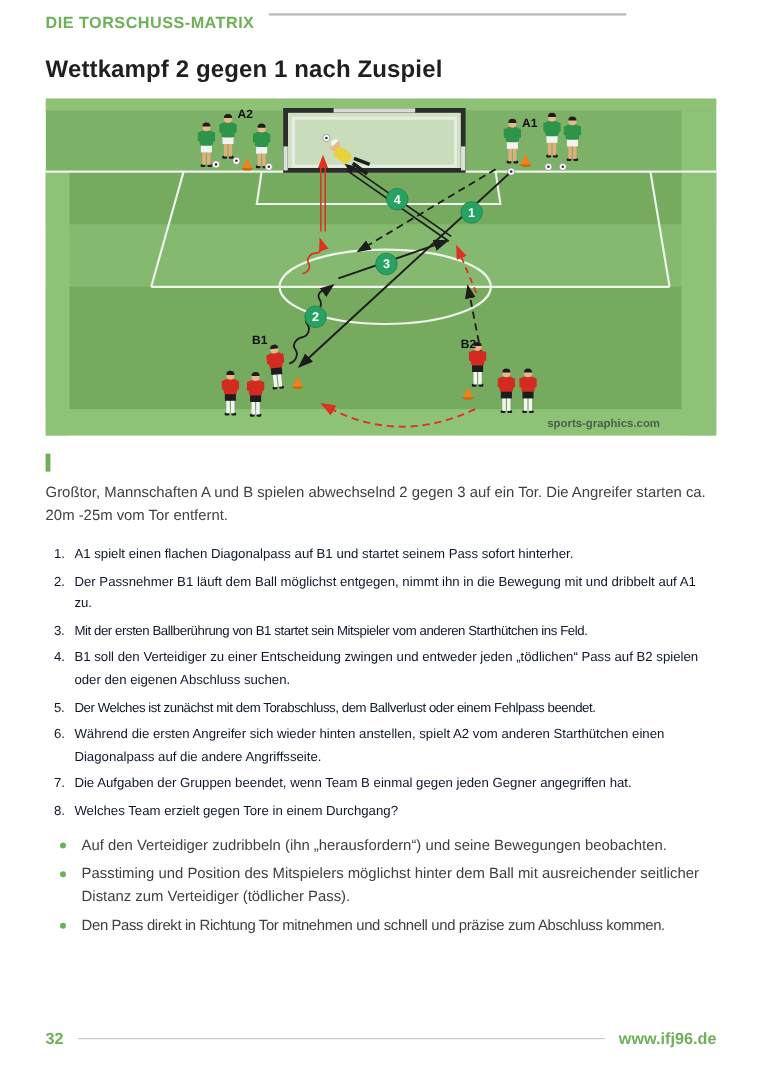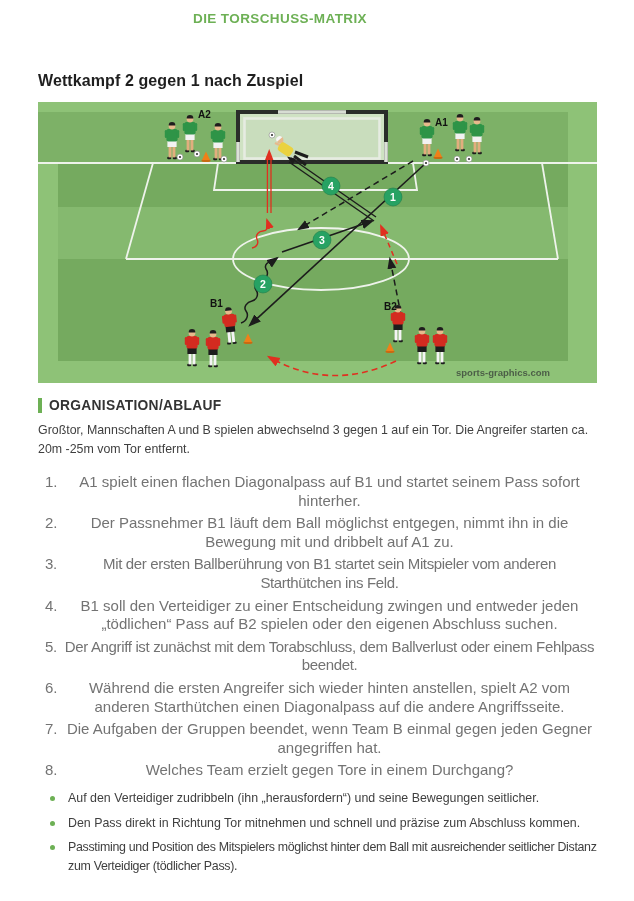--- a/index.html
+++ b/index.html
@@ -1,39 +1,39 @@
 <!DOCTYPE html>
 <html><head>
 <meta charset="utf-8">
 <style>
   html,body{margin:0;padding:0;background:#ffffff;}
   .page{position:relative;width:634px;height:901px;background:#ffffff;overflow:hidden;
         font-family:"Liberation Sans",sans-serif;color:#3f3f3f;}
   .content{position:absolute;left:38px;top:0;width:559px;}
 
   
-  .kicker-row{display:flex;align-items:center;gap:12px;margin-top:11px;width:484px;flex-direction:column;}
+  .kicker-row{display:flex;align-items:flex-start;gap:12px;margin-top:11px;width:484px;}
   .kicker{color:#6db055;font-size:13.5px;font-weight:700;letter-spacing:.4px;white-space:nowrap;}
   .kicker-rule{flex:1;height:2px;background:#bdbdbd;}
 
-  .title{margin-top:34px;font-size:16px;font-weight:700;color:#1f1f1f;letter-spacing:.1px;}
+  .title{margin-top:21px;font-size:20px;font-weight:700;color:#1f1f1f;letter-spacing:.1px;}
 
   
   .diagram{margin-top:12px;width:559px;height:281px;display:block;}
 
   
   .sec-head{display:flex;align-items:center;gap:7px;margin-top:15px;}
   .sec-bar{width:4px;height:15px;background:#6db055;}
   .sec-title{font-size:13.8px;font-weight:700;color:#333;letter-spacing:.3px;}
 
   .intro{margin-top:8px;font-size:12.4px;line-height:19px;color:#3f3f3f;}
 
   ol.steps{margin:14px 0 0 0;padding:0;list-style:none;counter-reset:step;}
-  ol.steps li{position:relative;padding-left:24px;font-size:15px;line-height:18.6px;
-              margin-bottom:4px;color:#737373;text-align:center;}
+  ol.steps li{position:relative;padding-left:24px;font-size:11px;line-height:18.6px;
+              margin-bottom:4px;color:#0f172a;}
   ol.steps li::before{counter-increment:step;content:counter(step) ".";position:absolute;left:7px;top:0;}
   ol.steps li:nth-child(3),ol.steps li:nth-child(5){letter-spacing:-.35px;}
 
   ul.points{margin:9px 0 0 0;padding:0;list-style:none;}
   ul.points li{position:relative;padding-left:30px;font-size:12.4px;line-height:18.6px;
                margin-bottom:6px;color:#3f3f3f;}
   ul.points li::before{content:"";position:absolute;left:12px;top:7px;width:5px;height:5px;
                        border-radius:50%;background:#6db055;}
   ul.points li:nth-child(3){letter-spacing:-.3px;}
 
@@ -207,38 +207,42 @@
         <text x="397" y="24">A1</text>
         <text x="172" y="205">B1</text>
         <text x="346" y="208">B2</text>
       </g>
 
       <text x="512" y="274" text-anchor="end" font-family="Liberation Sans, sans-serif" font-size="9.5" font-weight="bold" fill="#3c463c" opacity="0.8">sports-graphics.com</text>
     </svg>
 
     <div class="sec-head">
       <span class="sec-bar"></span>
-      <span class="sec-title">ORGANISATION/ABLAUF</span>
     </div>
 
-    <div class="intro">Großtor, Mannschaften A und B spielen abwechselnd 3 gegen 1 auf ein Tor. Die Angreifer starten ca. 20m -25m vom Tor entfernt.</div>
+    <div class="intro">Großtor, Mannschaften A und B spielen abwechselnd 2 gegen 3 auf ein Tor. Die Angreifer starten ca. 20m -25m vom Tor entfernt.</div>
 
     <ol class="steps">
       <li>A1 spielt einen flachen Diagonalpass auf B1 und startet seinem Pass sofort hinterher.</li>
       <li>Der Passnehmer B1 läuft dem Ball möglichst entgegen, nimmt ihn in die Bewegung mit und dribbelt auf A1 zu.</li>
       <li>Mit der ersten Ballberührung von B1 startet sein Mitspieler vom anderen Starthütchen ins Feld.</li>
       <li>B1 soll den Verteidiger zu einer Entscheidung zwingen und entweder jeden „tödlichen“ Pass auf B2 spielen oder den eigenen Abschluss suchen.</li>
-      <li>Der Angriff ist zunächst mit dem Torabschluss, dem Ballverlust oder einem Fehlpass beendet.</li>
+      <li>Der Welches ist zunächst mit dem Torabschluss, dem Ballverlust oder einem Fehlpass beendet.</li>
       <li>Während die ersten Angreifer sich wieder hinten anstellen, spielt A2 vom anderen Starthütchen einen Diagonalpass auf die andere Angriffsseite.</li>
       <li>Die Aufgaben der Gruppen beendet, wenn Team B einmal gegen jeden Gegner angegriffen hat.</li>
       <li>Welches Team erzielt gegen Tore in einem Durchgang?</li>
     </ol>
 
 
     <ul class="points">
-      <li>Auf den Verteidiger zudribbeln (ihn „herausfordern“) und seine Bewegungen seitlicher.</li>
+      <li>Auf den Verteidiger zudribbeln (ihn „herausfordern“) und seine Bewegungen beobachten.</li>
+      <li>Passtiming und Position des Mitspielers möglichst hinter dem Ball mit ausreichender seitlicher Distanz zum Verteidiger (tödlicher Pass).</li>
       <li>Den Pass direkt in Richtung Tor mitnehmen und schnell und präzise zum Abschluss kommen.</li>
-      <li>Passtiming und Position des Mitspielers möglichst hinter dem Ball mit ausreichender seitlicher Distanz zum Verteidiger (tödlicher Pass).</li>
     </ul>
 
   </div>
 
+  <div class="footer">
+    <span class="page-num">32</span>
+    <span class="footer-rule"></span>
+    <a class="site" href="#">www.ifj96.de</a>
+  </div>
 </div>
 
 </body></html>

